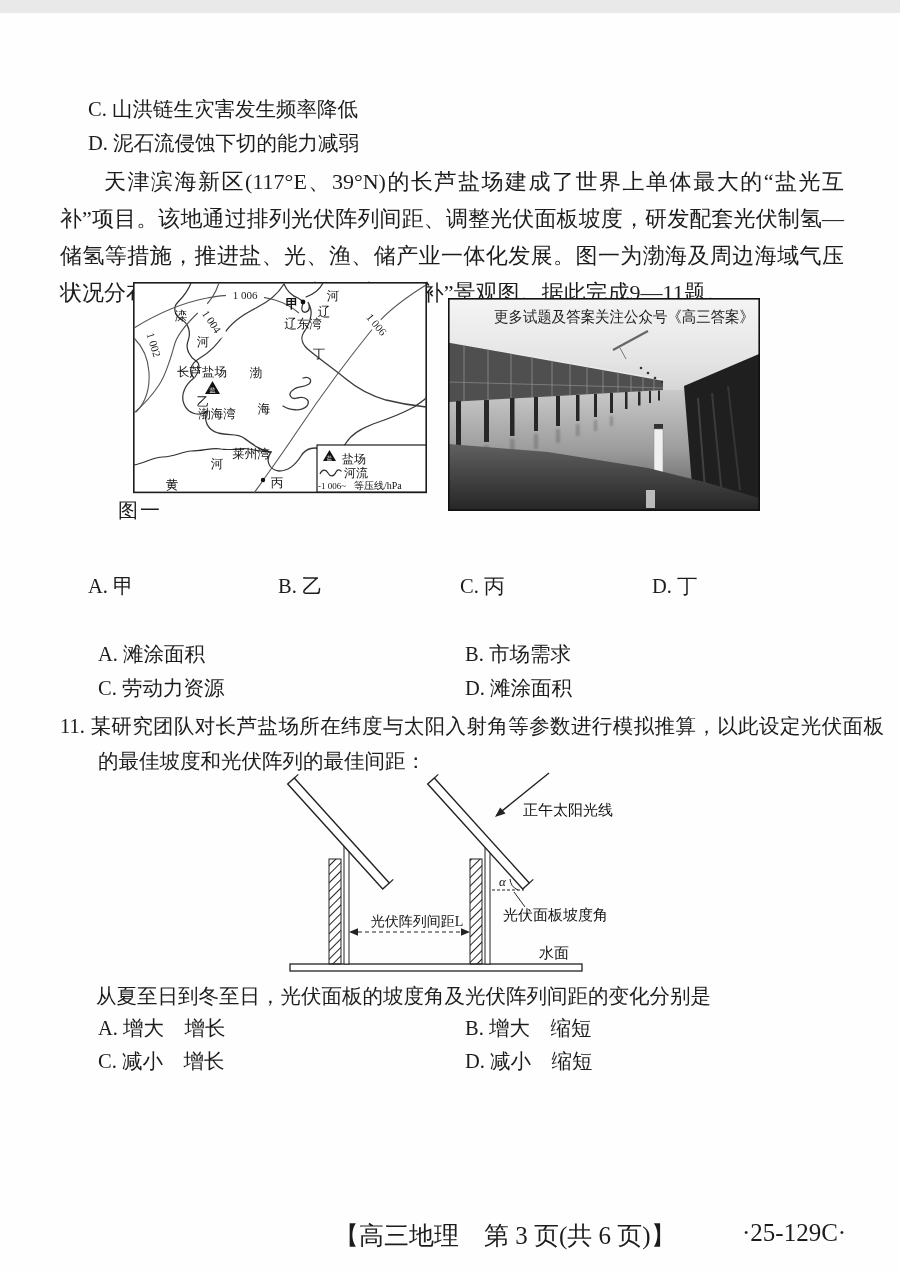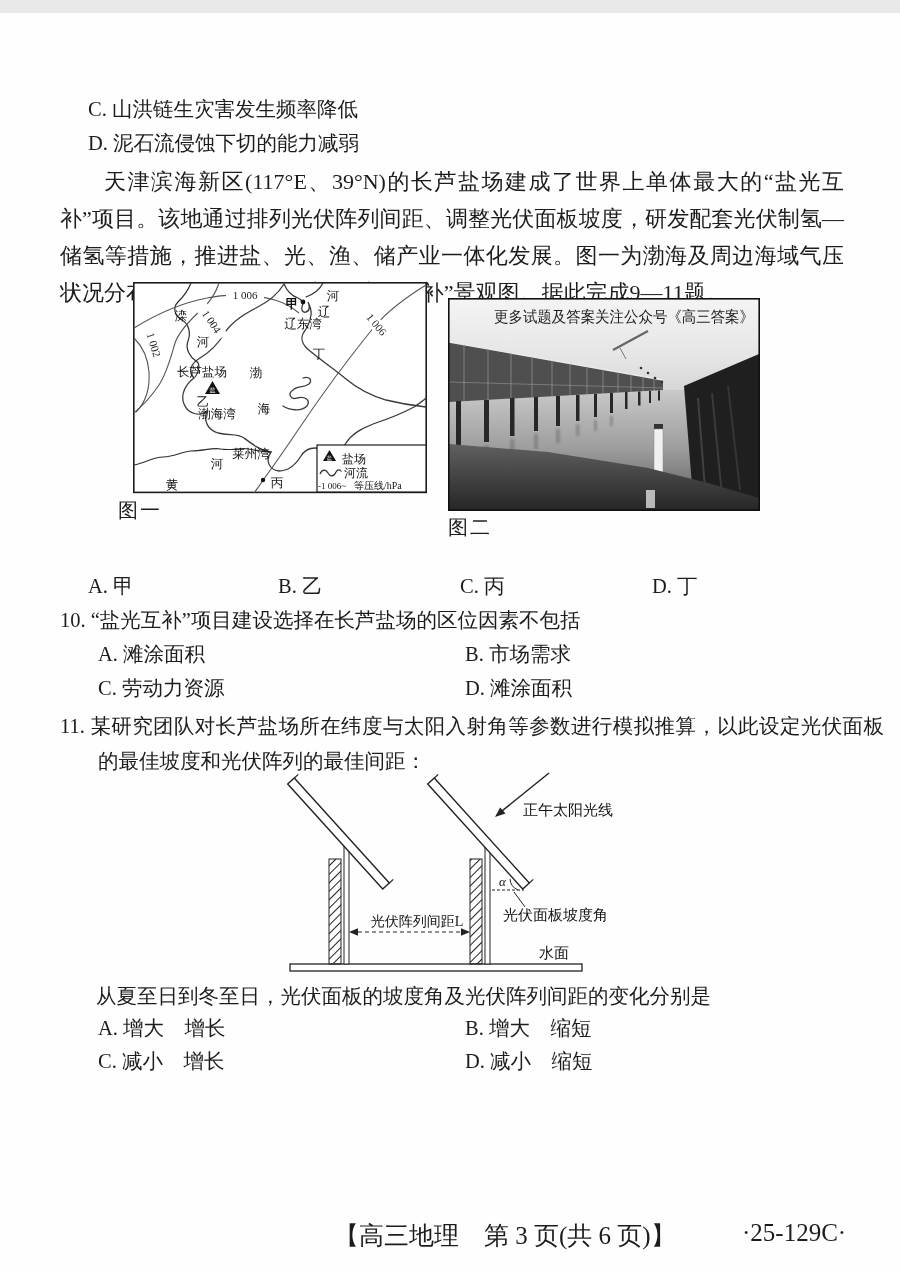--- a/index.html
+++ b/index.html
@@ -184,29 +184,27 @@
       <g>
         <rect x="206" y="126" width="9" height="6" fill="#333333"></rect>
         <rect x="206" y="131" width="9" height="54" fill="#f0f0f0" stroke="#8a8a8a" stroke-width="0.5"></rect>
         <rect x="208" y="187" width="5" height="20" fill="#d8d8d8" opacity="0.6"></rect>
       </g>
       <polygon points="1,146 100,154 200,170 260,185 311,200 311,212 1,212" fill="url(#fore)"></polygon>
       <rect x="198" y="192" width="9" height="18" fill="#dddddd" opacity="0.8"></rect>
       <text x="46" y="24" textLength="260" lengthAdjust="spacingAndGlyphs" style="font-size:15.5px;fill:#1c1c1c;font-family:'Liberation Serif',serif">更多试题及答案关注公众号《高三答案》</text>
       <rect x="0.8" y="0.8" width="310.4" height="211.4" fill="none" stroke="#111111" stroke-width="1.6"></rect>
     </svg>
-    <figcaption>图二</figcaption>
   </figure>
 
   <div class="t" style="left:88px;top:561px">A. 甲</div>
   <div class="t" style="left:278px;top:561px">B. 乙</div>
   <div class="t" style="left:460px;top:561px">C. 丙</div>
   <div class="t" style="left:652px;top:561px">D. 丁</div>
 
-  <div class="t" style="left:60px;top:595px">10. “盐光互补”项目建设选择在长芦盐场的区位因素不包括</div>
   <div class="t" style="left:98px;top:629px">A. 滩涂面积</div>
   <div class="t" style="left:465px;top:629px">B. 市场需求</div>
   <div class="t" style="left:98px;top:663px">C. 劳动力资源</div>
   <div class="t" style="left:465px;top:663px">D. 滩涂面积</div>
 
   <div class="hang" style="top:696px">11. 某研究团队对长芦盐场所在纬度与太阳入射角等参数进行模拟推算，以此设定光伏面板的最佳坡度和光伏阵列的最佳间距：</div>
 
   <div style="position:absolute;left:281px;top:756px">
     <svg width="340" height="210" viewBox="0 0 340 210">
       <defs>

